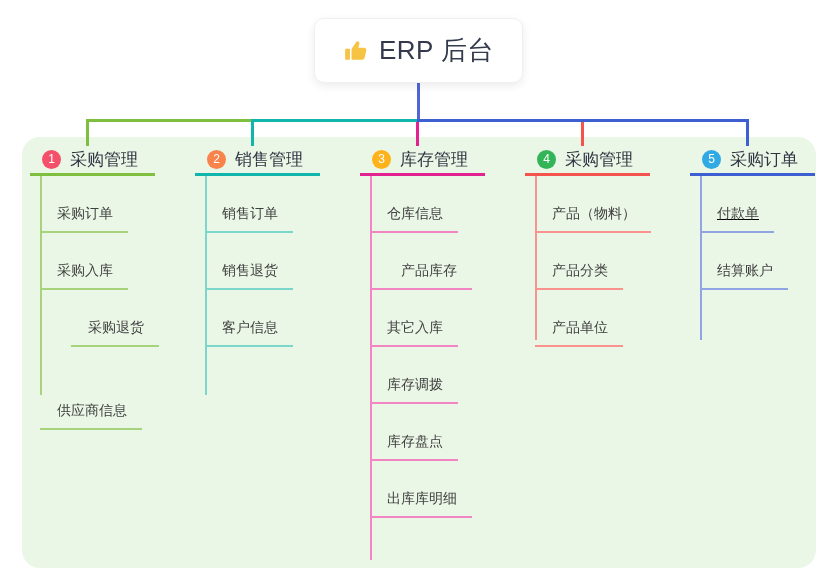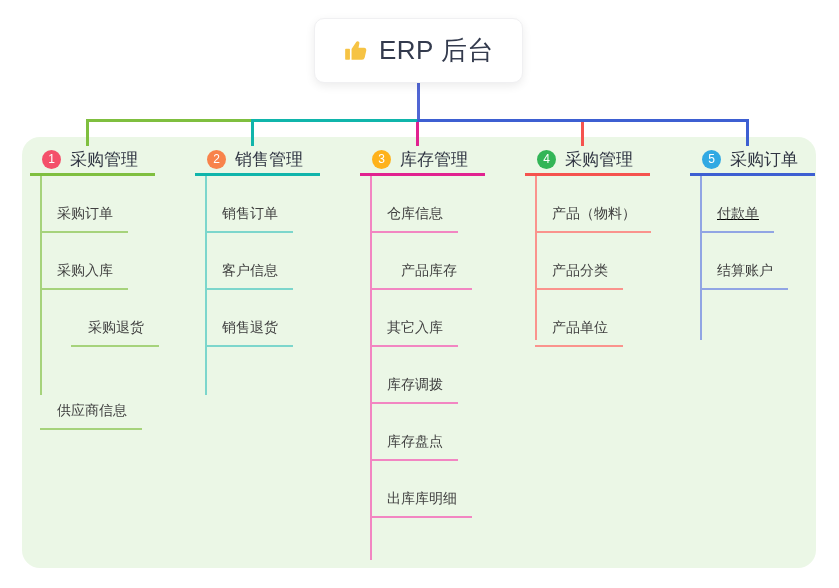--- a/index.html
+++ b/index.html
@@ -91,24 +91,24 @@
         <div class="branch-head" style="border-bottom-color: rgb(16, 181, 171);">
           <span class="badge" style="background: rgb(248, 131, 75);">2</span>
           <span>销售管理</span>
         </div>
         <div class="children">
           <div class="vline" style="background: rgb(124, 214, 204); height: 219px;"></div>
           <div class="child" style="border-bottom-color: rgb(124, 214, 204);">
             <span class="child-label">销售订单</span>
           </div>
           <div class="child" style="border-bottom-color: rgb(124, 214, 204);">
-            <span class="child-label">客户信息</span>
+            <span class="child-label">销售退货</span>
           </div>
           <div class="child" style="border-bottom-color: rgb(124, 214, 204);">
-            <span class="child-label">销售退货</span>
+            <span class="child-label">客户信息</span>
           </div>
         </div>
       </div>
       <div class="branch" style="left: 360px;">
         <div class="branch-head" style="border-bottom-color: rgb(225, 34, 144);">
           <span class="badge" style="background: rgb(254, 178, 27);">3</span>
           <span>库存管理</span>
         </div>
         <div class="children">
           <div class="vline" style="background: rgb(242, 134, 194); height: 384px;"></div>

